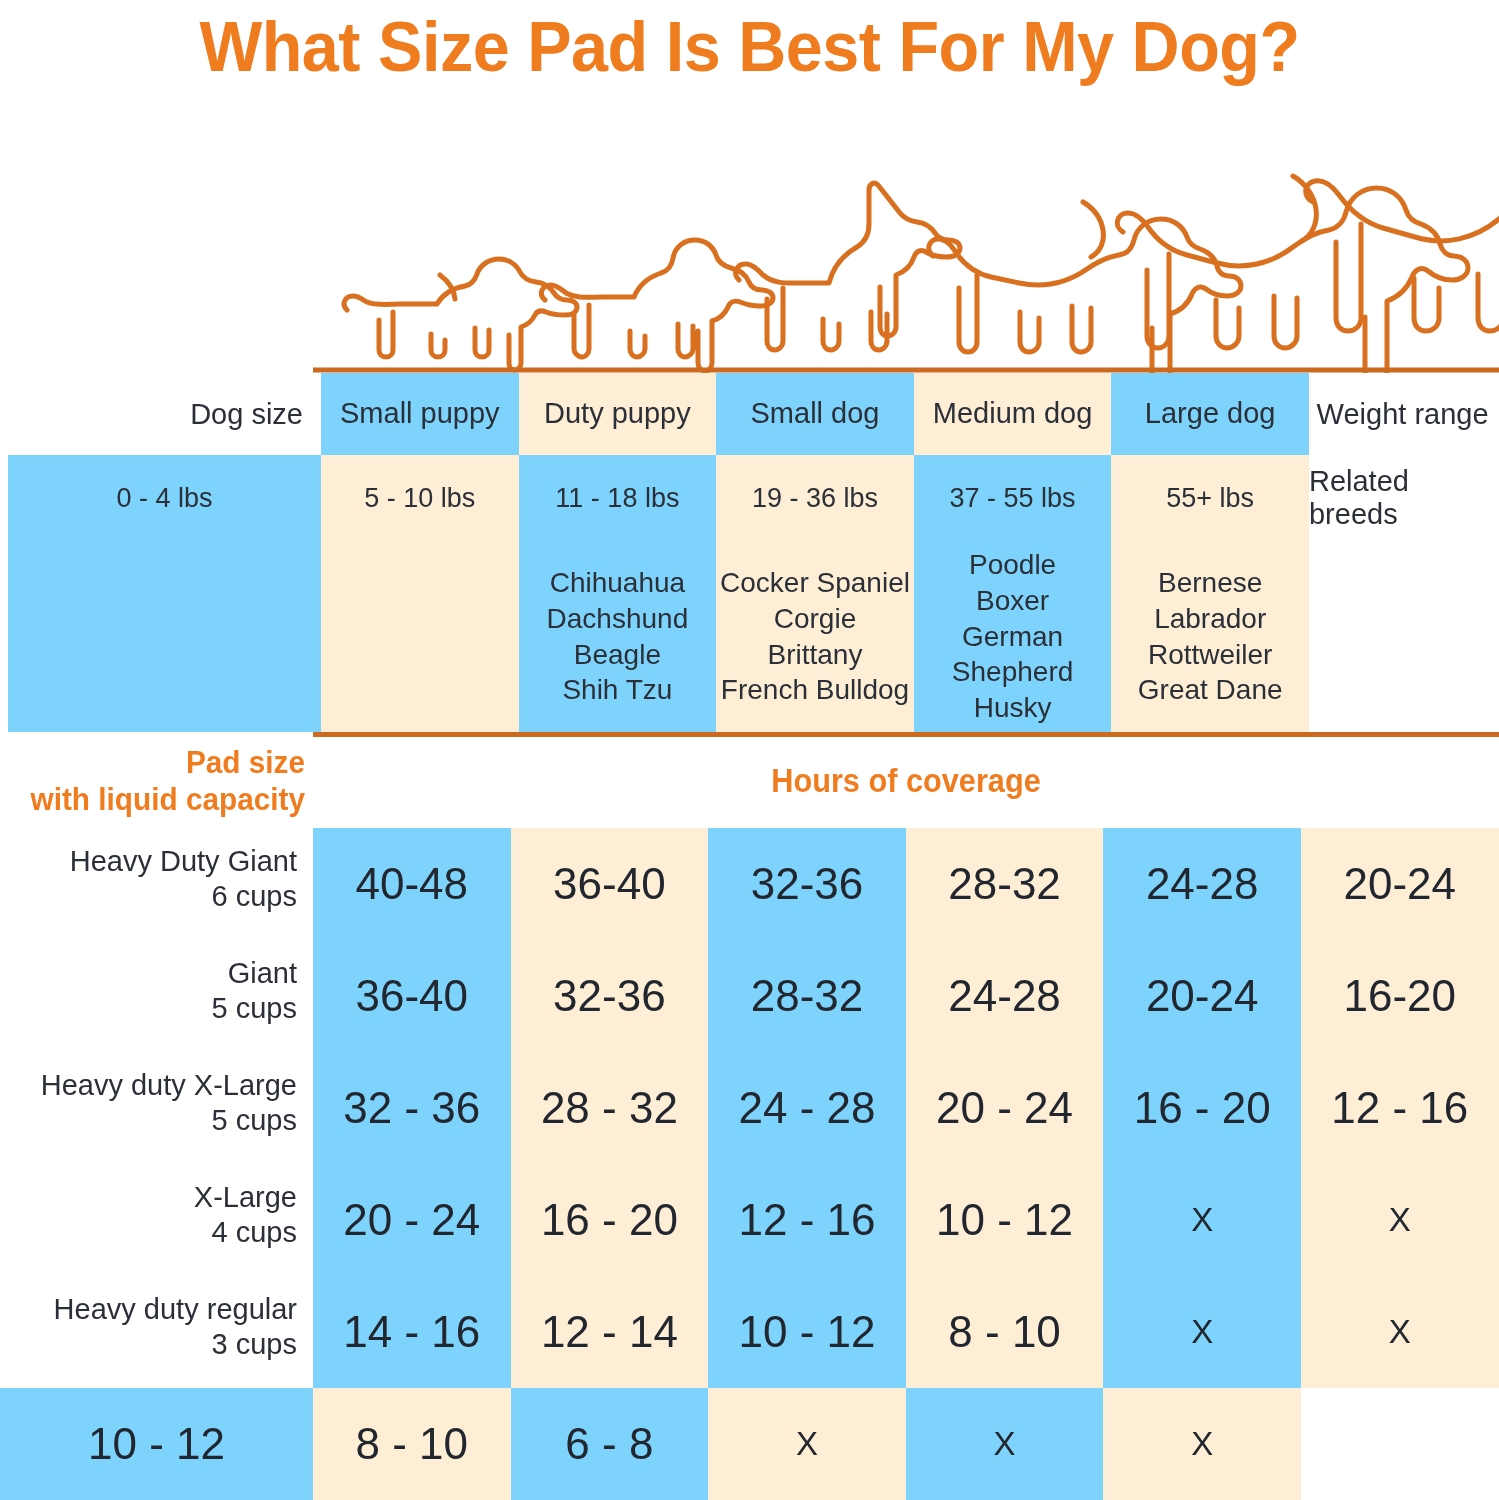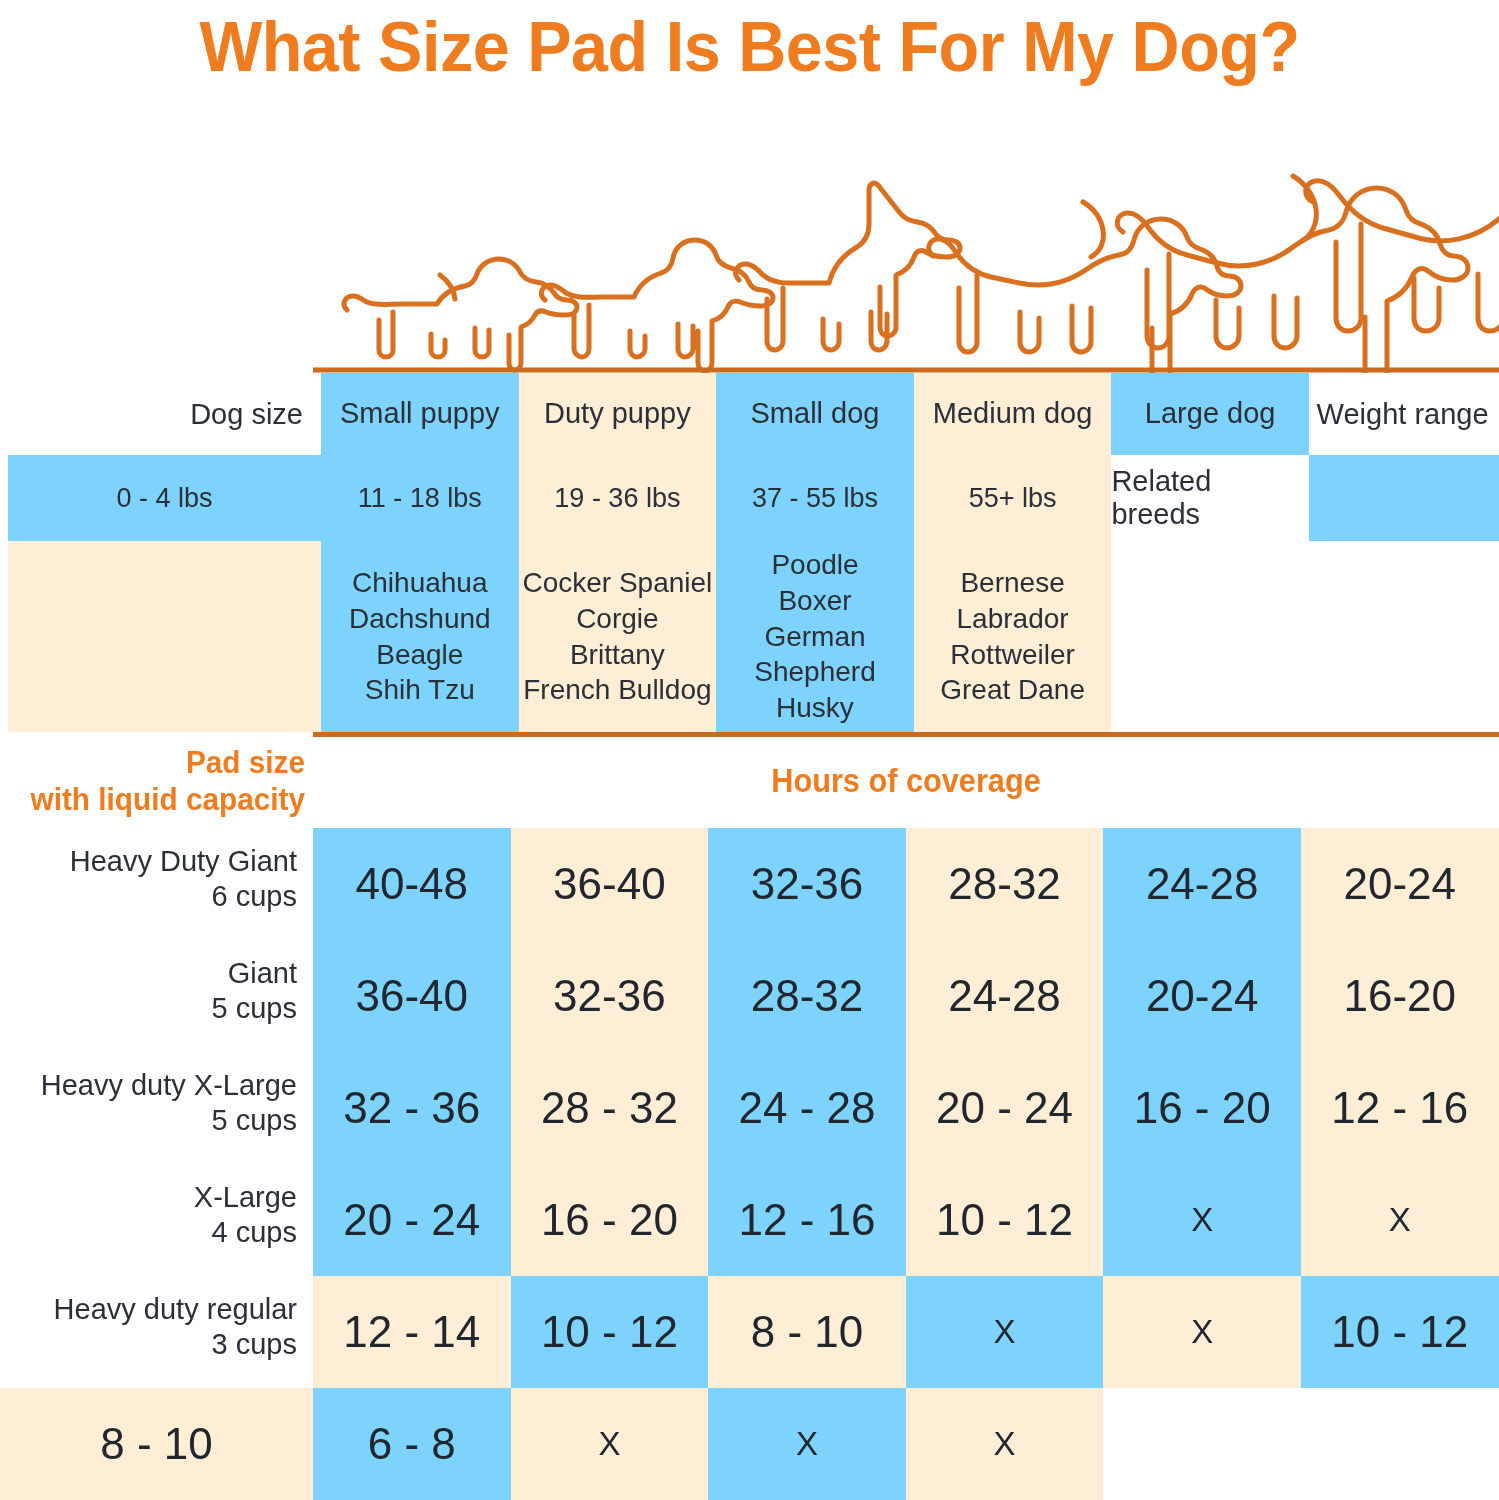--- a/index.html
+++ b/index.html
@@ -233,20 +233,21 @@
 
   <div class="rowlabel">Dog size</div>
   <div class="cell dogsize bg-grey">Small puppy</div>
   <div class="cell dogsize bg-cream">Duty puppy</div>
   <div class="cell dogsize bg-grey">Small dog</div>
   <div class="cell dogsize bg-cream">Medium dog</div>
   <div class="cell dogsize bg-grey">Large dog</div>
 
   <div class="rowlabel">Weight range</div>
   <div class="cell weight bg-grey">0 - 4 lbs</div>
+  <div class="cell weight bg-cream">5 - 10 lbs</div>
   <div class="cell weight bg-grey">11 - 18 lbs</div>
   <div class="cell weight bg-cream">19 - 36 lbs</div>
   <div class="cell weight bg-grey">37 - 55 lbs</div>
   <div class="cell weight bg-cream">55+ lbs</div>
 
   <div class="rowlabel">Related breeds</div>
   <div class="cell breeds bg-grey"></div>
   <div class="cell breeds bg-cream"></div>
   <div class="cell breeds bg-grey">Chihuahua<br>Dachshund<br>Beagle<br>Shih Tzu</div>
   <div class="cell breeds bg-cream">Cocker Spaniel<br>Corgie<br>Brittany<br>French Bulldog</div>
@@ -300,20 +301,21 @@
     <div class="datacell bg-grey">20 - 24</div>
     <div class="datacell bg-cream">16 - 20</div>
     <div class="datacell bg-grey">12 - 16</div>
     <div class="datacell bg-cream">10 - 12</div>
     <div class="datacell bg-grey mark">X</div>
     <div class="datacell bg-cream mark">X</div>
     <div class="rowlabel">
       <span class="lbl-name">Heavy duty regular</span>
       <span class="lbl-cups">3 cups</span>
     </div>
+    <div class="datacell bg-grey">14 - 16</div>
     <div class="datacell bg-cream">12 - 14</div>
     <div class="datacell bg-grey">10 - 12</div>
     <div class="datacell bg-cream">8 - 10</div>
     <div class="datacell bg-grey mark">X</div>
     <div class="datacell bg-cream mark">X</div>
     <div class="datacell bg-grey">10 - 12</div>
     <div class="datacell bg-cream">8 - 10</div>
     <div class="datacell bg-grey">6 - 8</div>
     <div class="datacell bg-cream mark">X</div>
     <div class="datacell bg-grey mark">X</div>

